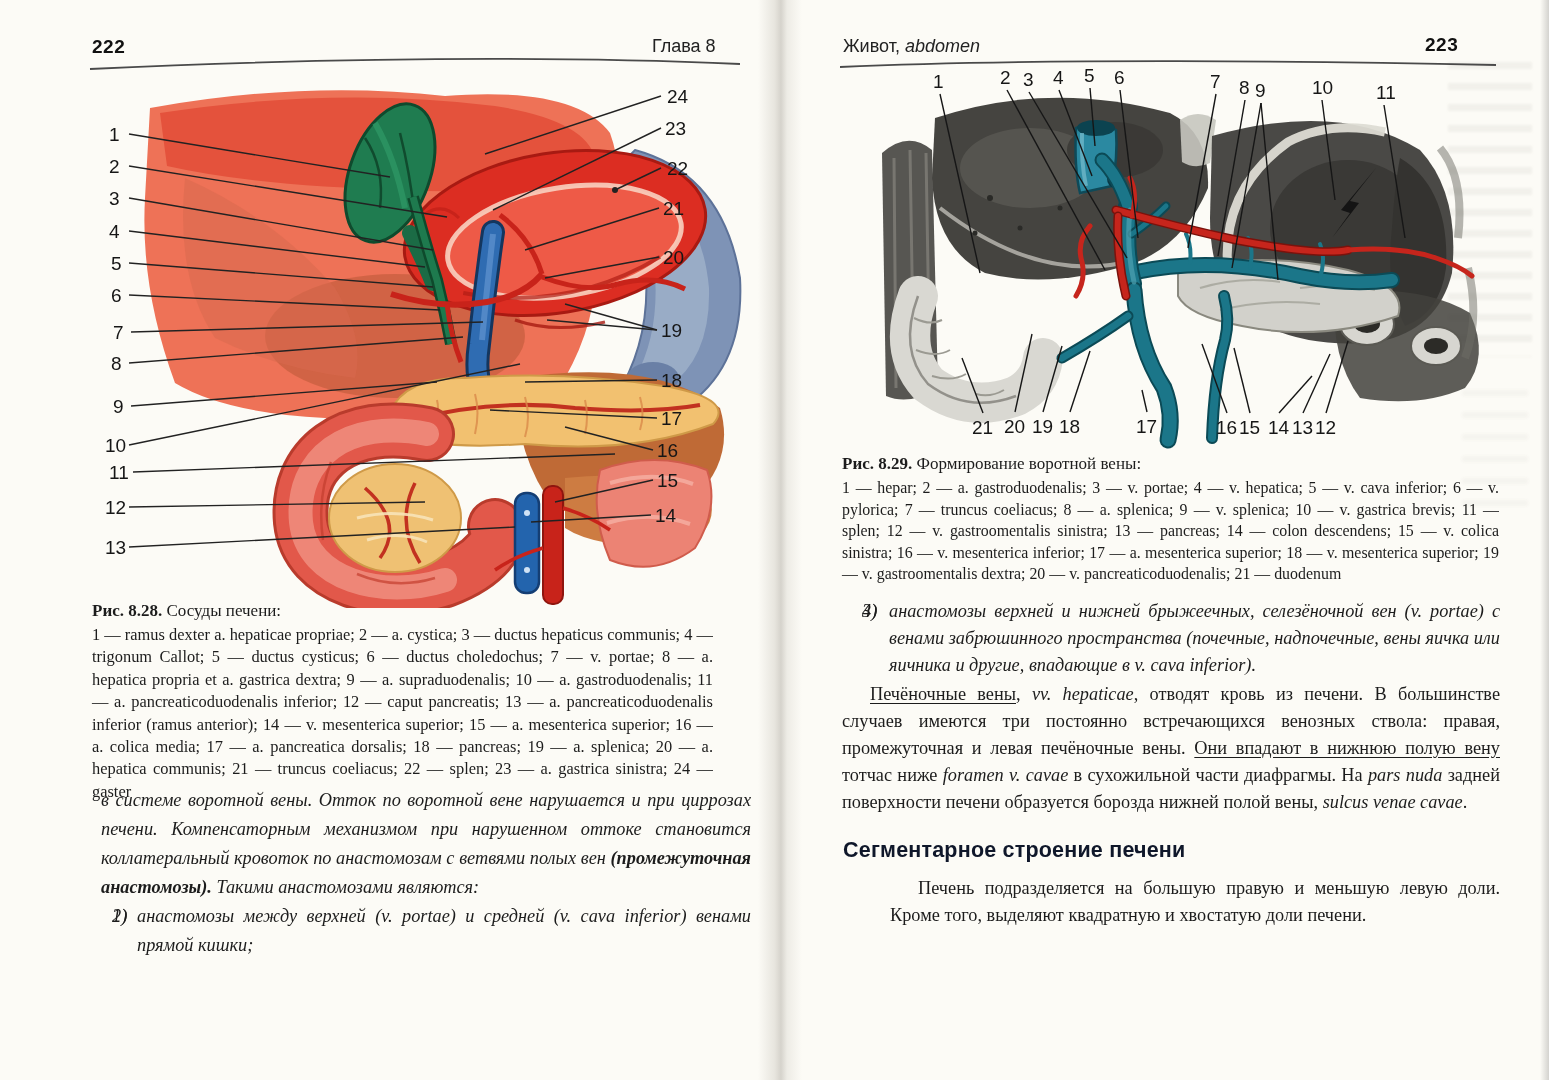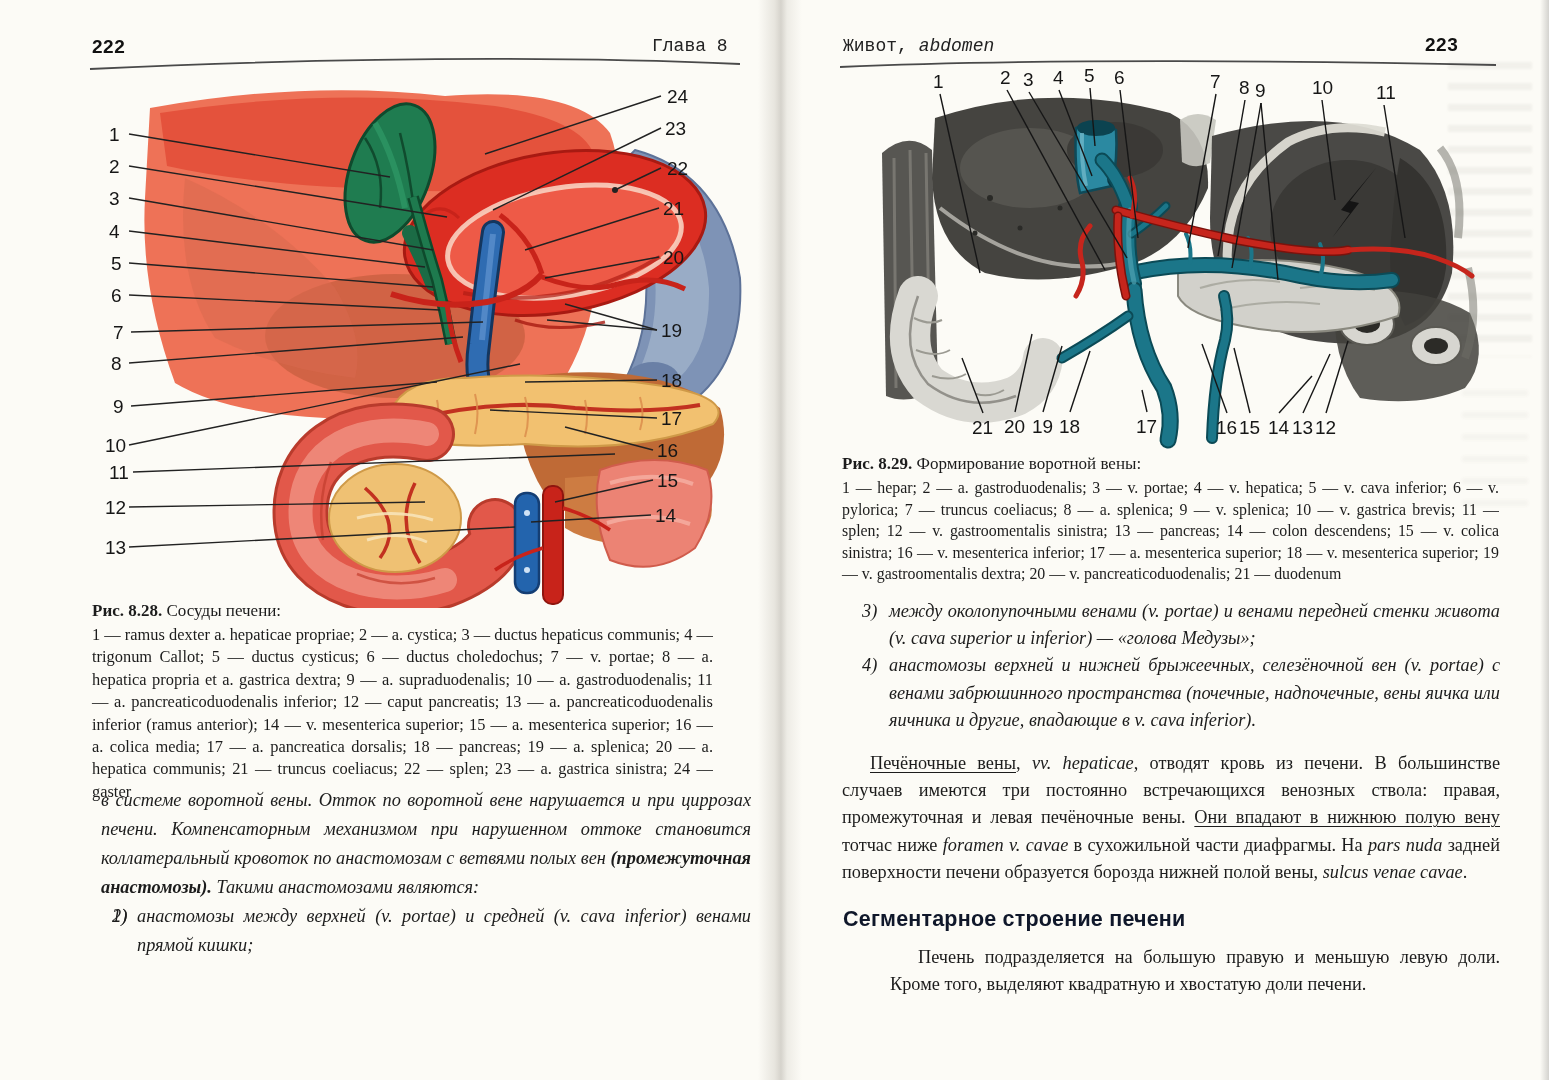--- a/index.html
+++ b/index.html
@@ -9,38 +9,38 @@
   
   .gutter{left:758px;top:0;width:44px;height:1080px;
     background:linear-gradient(90deg,rgba(90,80,60,0) 0%,rgba(90,80,60,.13) 38%,rgba(60,50,35,.20) 52%,rgba(90,80,60,.09) 66%,rgba(90,80,60,0) 100%);}
   .edge-right{right:0;top:0;width:9px;height:1080px;
     background:linear-gradient(90deg,rgba(0,0,0,0),rgba(0,0,0,.16));}
   .bleed{left:1448px;top:62px;width:84px;height:295px;opacity:.55;filter:blur(1.6px);
     background:repeating-linear-gradient(180deg,rgba(115,110,98,.14) 0 7px,rgba(0,0,0,0) 7px 21px);}
   .bleed2{left:1462px;top:390px;width:66px;height:120px;opacity:.4;filter:blur(1.8px);
     background:repeating-linear-gradient(180deg,rgba(115,110,98,.12) 0 6px,rgba(0,0,0,0) 6px 22px);}
   
-  .runhead{font-family:Liberation Mono, monospace;font-size:18px;color:#222;}
+  .runhead{font-family:Liberation Sans, sans-serif;font-size:18px;color:#222;}
   .pagenum{font-family:"Liberation Sans",sans-serif;font-weight:bold;font-size:19px;letter-spacing:.5px;color:#111;}
   .ital{font-style:italic;}
   
   .cap-first{font-size:17px;margin:0 0 3px 0;}
   .cap-label{font-weight:bold;}
   .legend{font-size:16.4px;line-height:22.4px;text-align:justify;margin:0;font-family:Liberation Serif, serif;}
   .legend-r{font-size:15.9px;line-height:21.6px;text-align:justify;margin:0;}
   
   .lbody{font-size:18.3px;line-height:29px;font-style:italic;text-align:justify;}
   .lbody .bold{font-weight:bold;}
   .litem{position:relative;padding-left:36px;}
   .litem .num{position:absolute;left:11px;}
   
   .rbody{font-size:18.3px;line-height:27.2px;text-align:justify;}
   .ritem{font-style:italic;position:relative;padding-left:47px;}
   .ritem .num{position:absolute;left:20px;}
-  .hepatic{margin-top:16px;text-indent:28px;font-family:Liberation Serif, serif;}
+  .hepatic{margin-top:1px;text-indent:28px;font-family:Liberation Serif, serif;}
   .ul{text-decoration:underline;text-underline-offset:3px;}
   .lat{font-style:italic;}
   .sec-head{font-family:"Liberation Sans",sans-serif;font-weight:bold;font-size:21.5px;
             margin:20px 0 11px 1px;letter-spacing:.2px;color:#0f172a;}
   .final{text-indent:28px;margin-left:48px;}
   svg text.fignum{font-family:"Liberation Sans",sans-serif;font-size:19px;fill:#161616;}
 </style>
 </head>
 <body>
 
@@ -332,19 +332,19 @@
       <text class="fignum" x="435" y="376">12</text>
     </g>
   </svg>
 
   <div class="abs" style="left:67px;top:454px;width:657px;">
     <p class="cap-first"><span class="cap-label">Рис. 8.29.</span><span> Формирование воротной вены:</span></p>
     <p class="legend-r">1 — hepar; 2 — a. gastroduodenalis; 3 — v. portae; 4 — v. hepatica; 5 — v. cava inferior; 6 — v. pylorica; 7 — truncus coeliacus; 8 — a. splenica; 9 — v. splenica; 10 — v. gastrica brevis; 11 — splen; 12 — v. gastroomentalis sinistra; 13 — pancreas; 14 — colon descendens; 15 — v. colica sinistra; 16 — v. mesenterica inferior; 17 — a. mesenterica superior; 18 — v. mesenterica superior; 19 — v. gastroomentalis dextra; 20 — v. pancreaticoduodenalis; 21 — duodenum</p>
   </div>
 
   <div class="abs rbody" style="left:67px;top:598px;width:658px;">
-    <div class="ritem"><span class="num">3)</span><span>между околопупочными венами (v. portae) и венами передней стенки живота (v. cava superior и inferior) — «голова Медузы»;</span></div>
+    <div class="ritem"><span class="num">3)</span></div>
     <div class="ritem"><span class="num">4)</span><span>анастомозы верхней и нижней брыжеечных, селезёночной вен (v. portae) с венами забрюшинного пространства (почечные, надпочечные, вены яичка или яичника и другие, впадающие в v. cava inferior).</span></div>
     <div class="hepatic"><span class="ul">Печёночные вены</span><span>, </span><span class="lat">vv. hepaticae</span><span>, отводят кровь из печени. В большинстве случаев имеются три постоянно встречающихся венозных ствола: правая, промежуточная и левая печёночные вены. </span><span class="ul">Они впадают в нижнюю полую вену</span><span> тотчас ниже </span><span class="lat">foramen v. cavae</span><span> в сухожильной части диафрагмы. На </span><span class="lat">pars nuda</span><span> задней поверхности печени образуется борозда нижней полой вены, </span><span class="lat">sulcus venae cavae</span><span>.</span></div>
     <div class="sec-head">Сегментарное строение печени</div>
     <div class="final">Печень подразделяется на большую правую и меньшую левую доли. Кроме того, выделяют квадратную и хвостатую доли печени.</div>
   </div>
 </div>
 
 </body></html>

